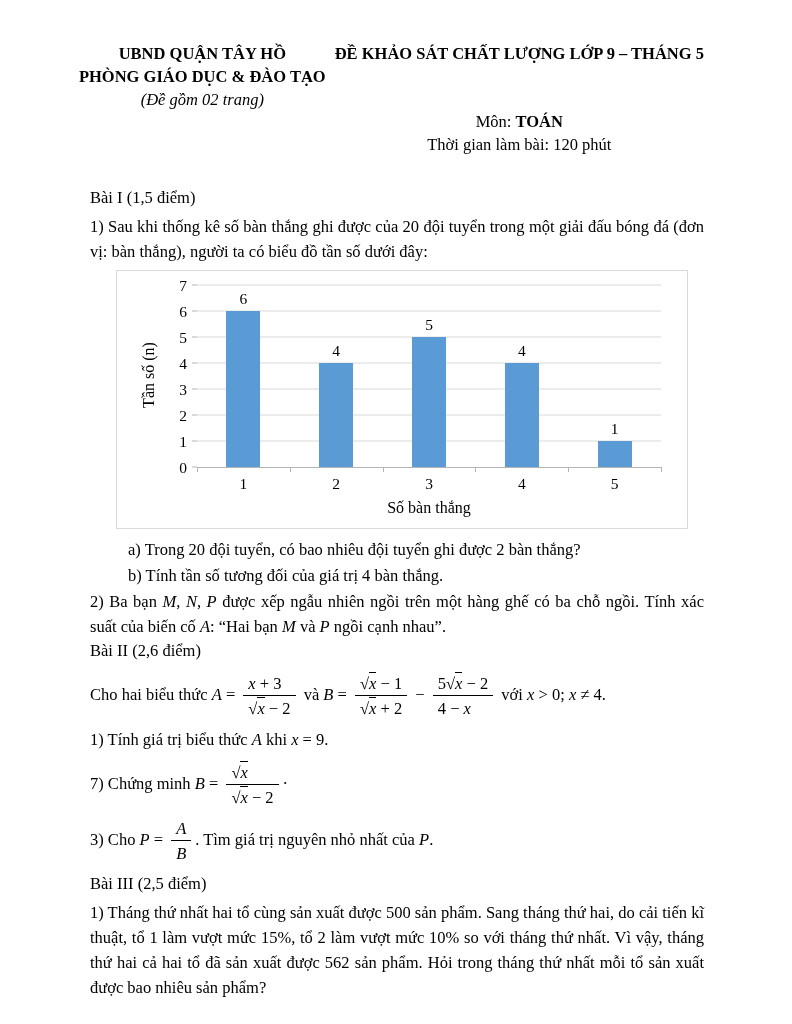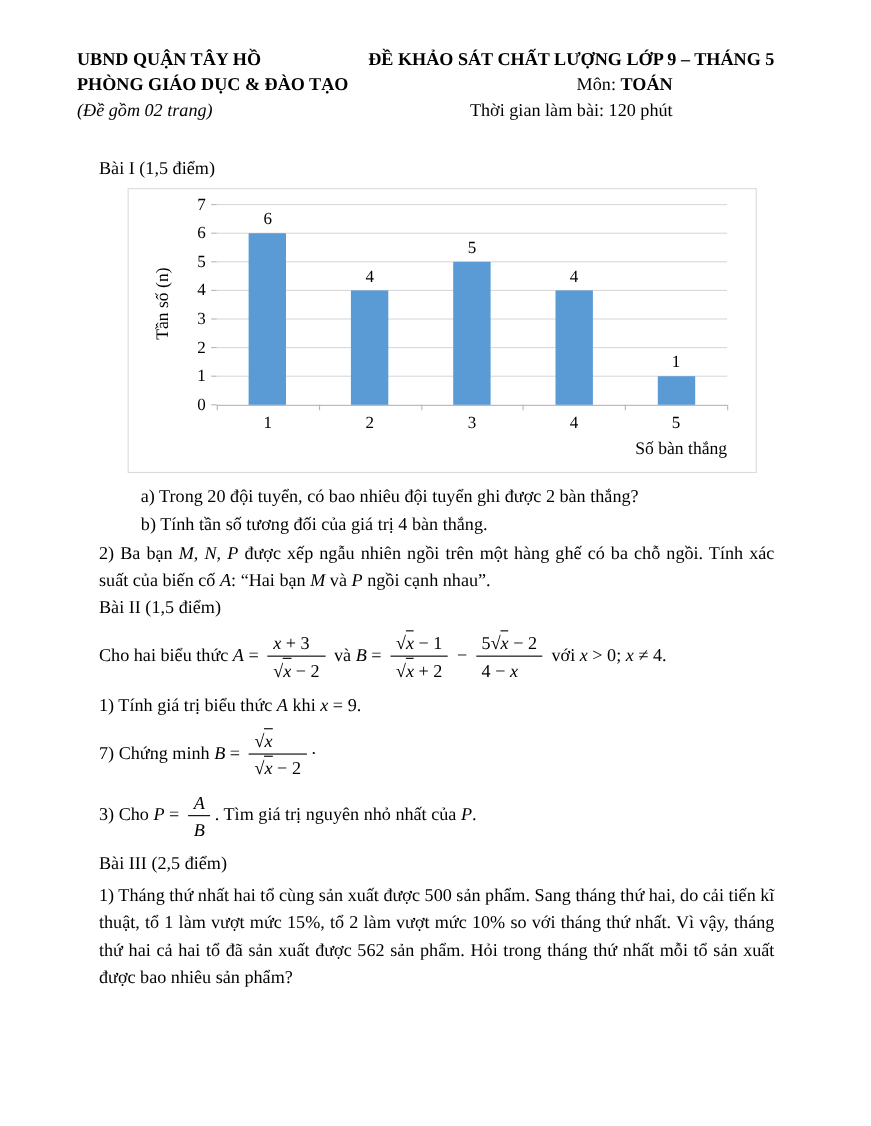--- a/index.html
+++ b/index.html
@@ -6,25 +6,25 @@
   body { width: 792px; height: 1024px; overflow: hidden; }
   .page {
     width: 792px; height: 1024px; box-sizing: border-box;
     padding: 42px 88px 16px 90px;
     font-family: "Liberation Serif", "DejaVu Serif", serif;
     font-size: 16.5px; color: #000; background: #fff;
   }
   .bold { font-weight: bold; }
   
   .hdr { display: flex; margin-left: -20px; }
-  .hdr-left { width: 300px; }
+  .hdr-left { width: 300px; text-align: center; }
   .hdr-right { flex: 1; text-align: center; white-space: nowrap; }
   .hline { line-height: 23px; }
   .hdr-left .note { margin-top: 0; font-style: italic; line-height: 23px; }
-  .hdr-right .sub { display: inline-block; text-align: right; font-weight: normal; }
+  .hdr-right .sub { display: inline-block; text-align: center; font-weight: normal; margin-top: 45px; }
   
   .main { margin-top: 30px; }
   h3.sec { font-size: 16.5px; font-weight: normal; margin: 0 0 4px 0; line-height: 24px; }
   p.para { margin: 0; line-height: 25px; text-align: justify; }
   p.list { margin: 0 0 0 38px; line-height: 26px; text-align: left; }
   .gap-s { margin-top: 8px; }
   .gap-m { margin-top: 20px; }
   
   .math i { font-style: italic; }
   .rad { border-top: 1px solid #000; padding-top: 1px; }
@@ -43,21 +43,21 @@
   .ytickmark { position: absolute; right: 100%; width: 5px; height: 1px; background: #b5b5b5; transform: translateY(50%); }
   .bar { position: absolute; bottom: 0; }
   .value-label { position: absolute; transform: translateX(-50%); font-size: 15.5px; line-height: 15px; }
   .xtick { position: absolute; top: calc(100% + 9px); transform: translateX(-50%); font-size: 15.5px; line-height: 15px; }
   .xtickmark { position: absolute; top: 100%; width: 1px; height: 5px; background: #b5b5b5; }
   .ylabel {
     position: absolute; left: 32px; top: 104px;
     transform: translate(-50%, -50%) rotate(-90deg);
     font-size: 16px; white-space: nowrap;
   }
-  .xlabel { margin: 30px 0 2px 80px; text-align: right; font-size: 16px; line-height: 20px; }
+  .xlabel { margin: 30px 0 2px 80px; text-align: center; font-size: 16px; line-height: 20px; }
 </style>
 </head>
 <body>
 
 <div class="page">
 
   <header class="hdr">
     <div class="hdr-left">
       <div class="hline bold">UBND QUẬN TÂY HỒ</div>
       <div class="hline bold">PHÒNG GIÁO DỤC &amp; ĐÀO TẠO</div>
@@ -68,20 +68,21 @@
       <div class="sub">
         <div class="hline"><span>Môn: </span><span class="bold">TOÁN</span></div>
         <div class="hline">Thời gian làm bài: 120 phút</div>
       </div>
     </div>
   </header>
 
   <div class="main">
 
     <h3 class="sec">Bài I (1,5 điểm)</h3>
+    <p class="para">1) Sau khi thống kê số bàn thắng ghi được của 20 đội tuyển trong một giải đấu bóng đá (đơn vị: bàn thắng), người ta có biểu đồ tần số dưới đây:</p>
 
     <figure class="chart-box" style="margin-block:6px 8px; margin-inline:26px 0;">
       <div class="ylabel">Tần số (n)</div>
       <div class="plot">
           <div class="ytick" style="bottom: 0%;">0</div>
           <div class="ytickmark" style="bottom: 0%; background: rgb(181, 181, 181);"></div>
           <div class="gridline" style="bottom: 14.2857%; background: rgb(217, 217, 217);"></div>
           <div class="ytick" style="bottom: 14.2857%;">1</div>
           <div class="ytickmark" style="bottom: 14.2857%; background: rgb(181, 181, 181);"></div>
           <div class="gridline" style="bottom: 28.5714%; background: rgb(217, 217, 217);"></div>
@@ -124,21 +125,21 @@
           <div class="xtickmark" style="left: 80%; background: rgb(181, 181, 181);"></div>
           <div class="xtickmark" style="left: 100%; background: rgb(181, 181, 181);"></div>
         </div>
       <div class="xlabel">Số bàn thắng</div>
     </figure>
 
     <p class="list">a) Trong 20 đội tuyển, có bao nhiêu đội tuyển ghi được 2 bàn thắng?</p>
     <p class="list">b) Tính tần số tương đối của giá trị 4 bàn thắng.</p>
     <p class="para"><span>2) Ba bạn </span><span class="math"><i>M</i>, <i>N</i>, <i>P</i></span><span> được xếp ngẫu nhiên ngồi trên một hàng ghế có ba chỗ ngồi. Tính xác suất của biến cố </span><span class="math"><i>A</i></span><span>: “Hai bạn </span><span class="math"><i>M</i></span><span> và </span><span class="math"><i>P</i></span><span> ngồi cạnh nhau”.</span></p>
 
-    <h3 class="sec gap-s">Bài II (1,5 điểm)</h3>
+    <h3 class="sec gap-s">Bài II (2,6 điểm)</h3>
     <p class="formula-line">
       <span>Cho hai biểu thức </span>
       <span class="math"><i>A</i> =</span>
       <span class="frac"><span class="num math"><i>x</i> + 3</span><span class="den math">√<span class="rad"><i>x</i></span> − 2</span></span>
       <span> và </span>
       <span class="math"><i>B</i> =</span>
       <span class="frac"><span class="num math">√<span class="rad"><i>x</i></span> − 1</span><span class="den math">√<span class="rad"><i>x</i></span> + 2</span></span>
       <span class="math">−</span>
       <span class="frac"><span class="num math">5√<span class="rad"><i>x</i></span> − 2</span><span class="den math">4 − <i>x</i></span></span>
       <span> với </span>

